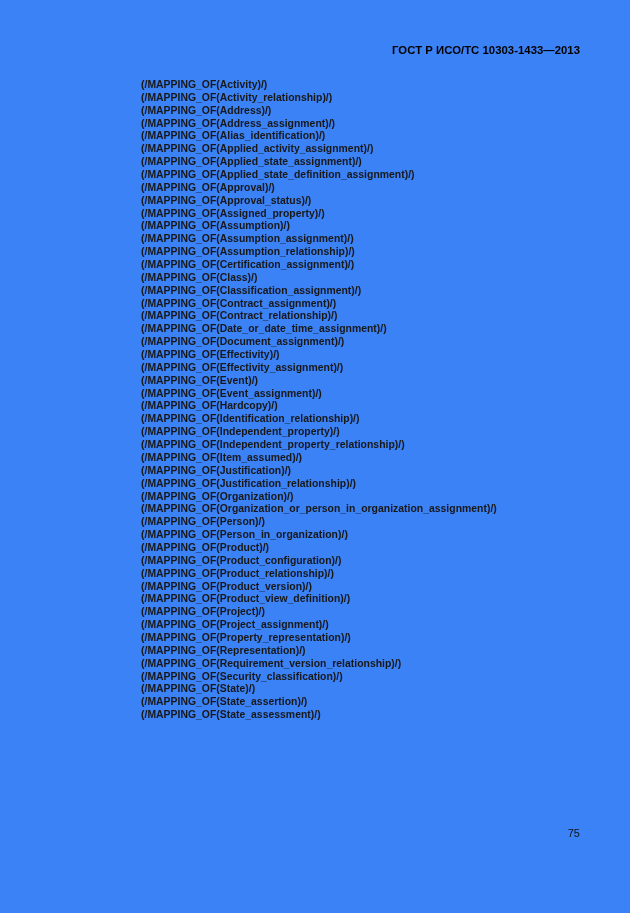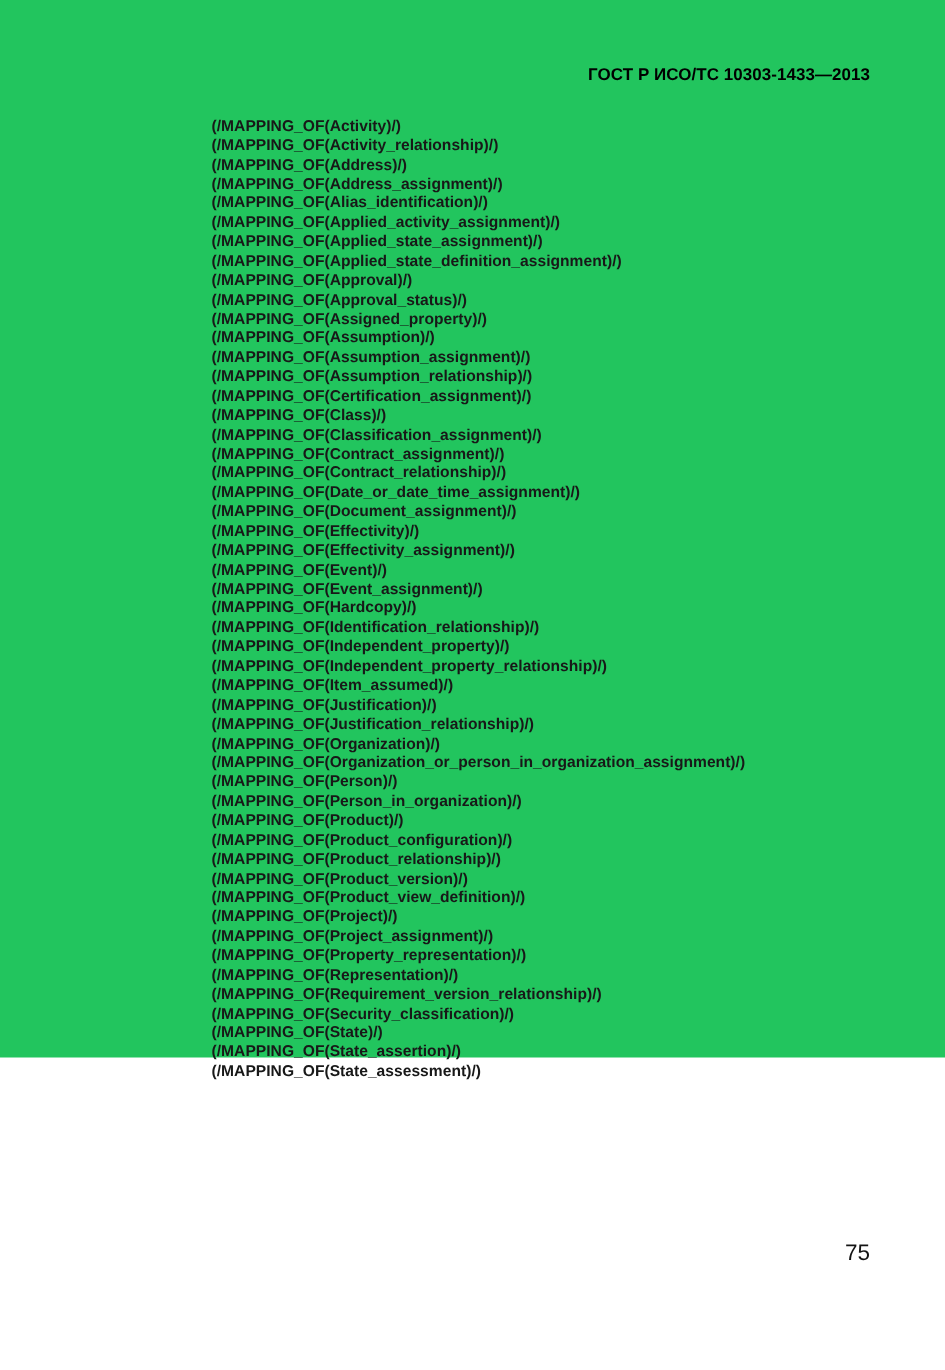--- a/index.html
+++ b/index.html
@@ -14,22 +14,22 @@
     position: relative;
     font-family: "Liberation Sans", sans-serif;
     color: #000000;
     overflow: hidden;
   }
   .page {
     position: absolute;
     left: 0;
     top: 0;
     width: 630px;
-    height: 705px;
-    background: #22c55e;
+    height: 913px;
+    background: #3b82f6;
   }
   .page-header {
     position: absolute;
     left: 0;
     top: 44px;
     width: 580px;
     text-align: right;
     font-size: 11.3px;
     font-weight: bold;
     letter-spacing: 0.05px;
@@ -49,21 +49,21 @@
     white-space: nowrap;
     letter-spacing: 0.02px;
     font-weight: bold;
   }
   .page-number {
     position: absolute;
     left: 0;
     top: 827px;
     width: 580px;
     text-align: right;
-    font-size: 15px;
+    font-size: 11px;
     color: #141414;
   }
 </style>
 </head>
 <body>
 
 <div class="page">
 
   <div class="page-header">ГОСТ Р ИСО/ТС 10303-1433—2013</div>
 

